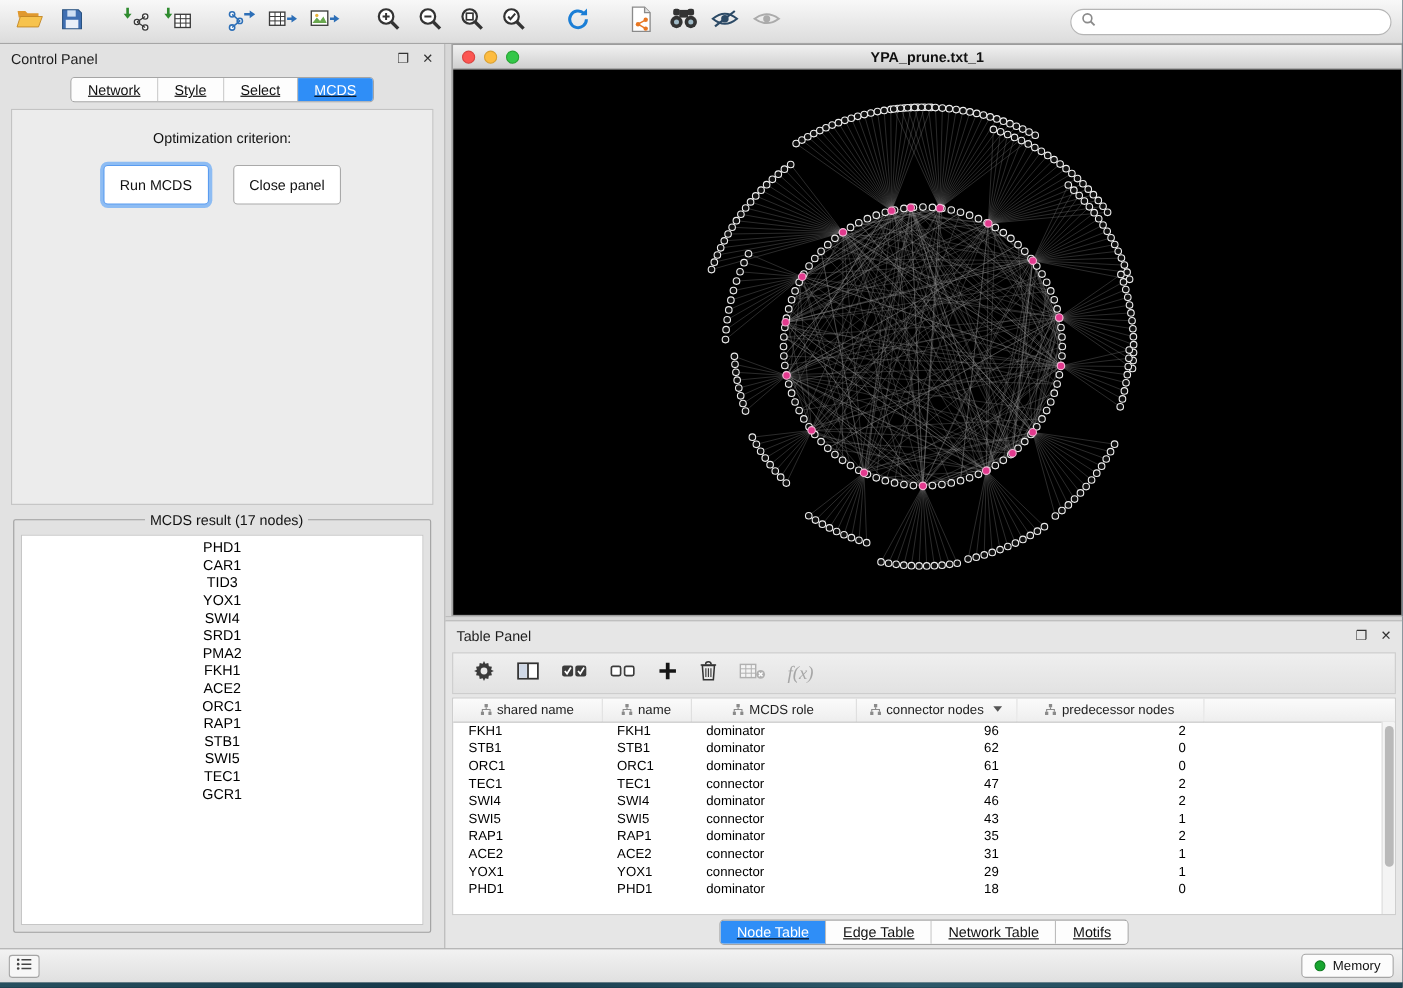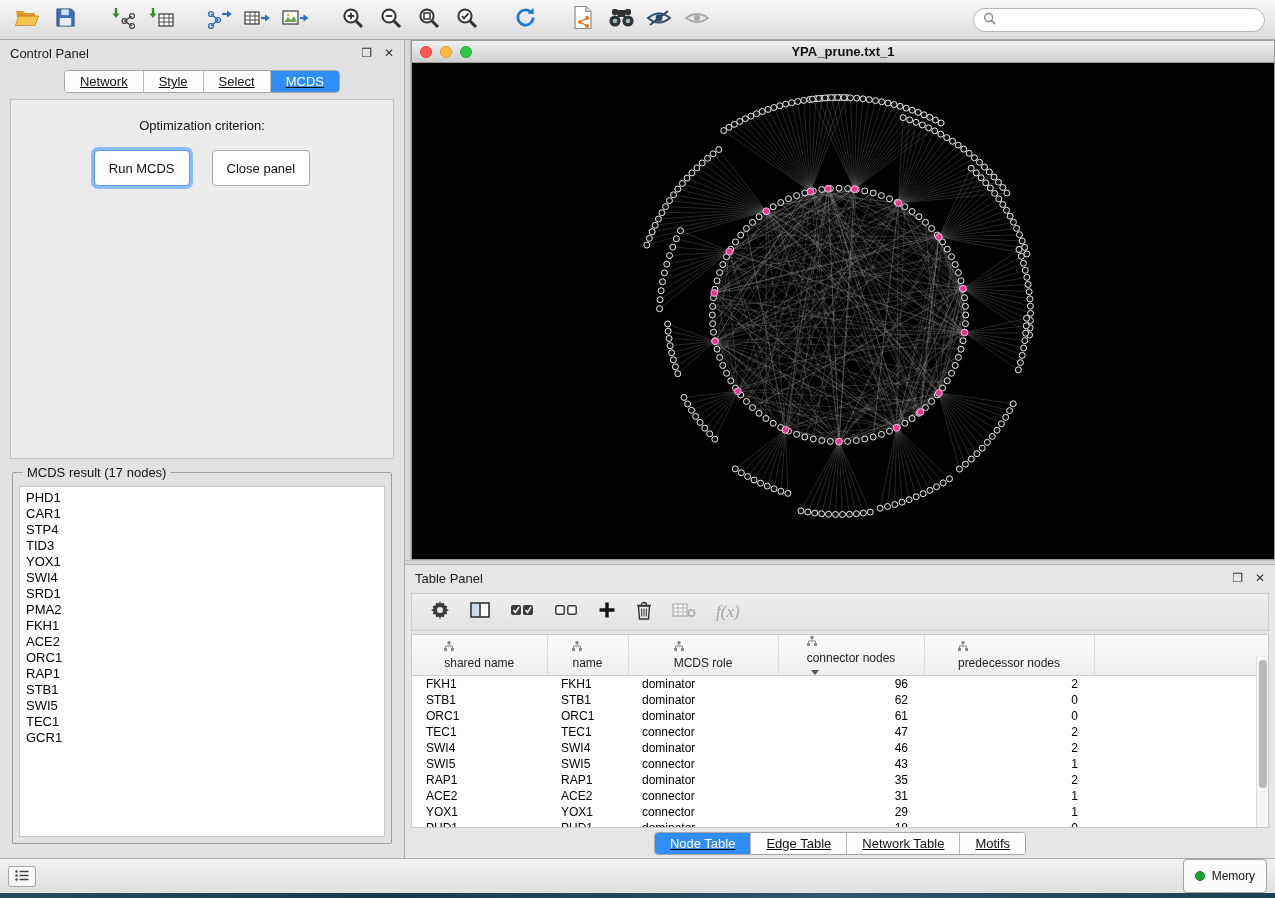--- a/index.html
+++ b/index.html
@@ -26,21 +26,21 @@
 .seg .tab{padding:3px 15px;font-size:13px;border-right:1px solid #bcbcbc;color:#111;background:#fdfdfd;white-space:nowrap;}
 .seg .tab:last-child{border-right:none;}
 .seg .tab.active{background:#2f8ef7;color:#fff;}
 .cp-card{height:360px;margin:6px 10px 0;background:#ececec;border:1px solid #c3c3c3;padding-top:18px;}
 .opt-label{text-align:center;font-size:13px;color:#111;}
 .dropdown{width:314px;height:23px;margin:11px auto 0;background:#fff;border:1px solid #b3b3b3;border-radius:5px;display:flex;align-items:center;font-size:12.5px;color:#111;padding-left:8px;box-shadow:0 1px 1px rgba(0,0,0,.08);}
 .dd-stepper{margin-left:auto;margin-right:2px;width:18px;height:19px;border-radius:4px;background:linear-gradient(#71b5fb,#2c7de9);display:flex;align-items:center;justify-content:center;}
 .btn-row{display:flex;justify-content:center;gap:22px;margin-top:17px;}
 .btn{height:36px;padding:0 14px;background:#fff;border:1px solid #a9a9a9;border-radius:4px;font-size:13px;color:#111;display:flex;align-items:center;}
 .btn.focused{box-shadow:0 0 0 3px rgba(64,150,250,.55);border-color:#5a9cf0;}
-.result-box{flex:1;margin:6px 12px 14px;border:1px solid #9f9f9f;border-radius:2px;padding:6px;display:flex;min-height:0;background:transparent;}
+.result-box{flex:1;margin:6px 12px 14px;border:1px solid #9f9f9f;border-radius:2px;padding:6px;display:flex;min-height:0;background:transparent;text-align:center;}
 .result-box legend{font-size:13px;color:#111;padding:0 4px;margin-left:4px;}
 .result-list{flex:1;background:#fff;border:1px solid #c6c6c6;font-size:13px;line-height:16px;padding:3px 6px;color:#000;overflow:hidden;}
 
 
 .right{flex:1;display:flex;flex-direction:column;min-width:0;}
 .net-area{height:520px;display:flex;min-height:0;}
 .vsplit{flex:0 0 6px;background:#d7d7d7;border-right:1px solid #b5b5b5;}
 .network-view{flex:1;display:flex;flex-direction:column;border:1px solid #9c9c9c;min-width:0;}
 .net-titlebar{height:22px;background:linear-gradient(#f1f1f1,#cfcfcf);border-bottom:1px solid #9a9a9a;display:flex;align-items:center;position:relative;padding:0 8px;}
 .lights{display:flex;gap:8px;}
@@ -54,32 +54,32 @@
 .hsplit{flex:0 0 5px;background:#d7d7d7;border-top:1px solid #bdbdbd;border-bottom:1px solid #b0b0b0;}
 
 
 .table-panel{flex:1;background:#e6e6e6;display:flex;flex-direction:column;min-height:0;}
 .tp-toolbar{height:38px;margin:2px 6px 0;background:linear-gradient(#efefef,#e2e2e2);border:1px solid #cdcdcd;display:flex;align-items:center;gap:20px;padding:0 18px;}
 .tp-ic{display:flex;align-items:center;justify-content:center;}
 .fx{font-family:"Liberation Serif",serif;font-style:italic;font-size:17px;color:#a6a6a6;}
 .table-wrap{flex:1;margin:3px 6px 0;background:#fff;border:1px solid #c9c9c9;position:relative;overflow:hidden;}
 table{border-collapse:collapse;table-layout:fixed;width:100%;}
 th{height:21px;background:linear-gradient(#fbfbfb,#eeeeee);border-bottom:1px solid #cfcfcf;border-right:1px solid #dcdcdc;font-size:12px;font-weight:400;color:#222;text-align:center;white-space:nowrap;overflow:hidden;}
-th .hwrap{display:inline-flex;gap:5px;flex-direction:column;}
+th .hwrap{display:inline-flex;align-items:center;gap:5px;}
 td{height:16px;font-size:12px;color:#000;padding:0 0 0 14px;white-space:nowrap;overflow:hidden;}
 td.num{text-align:right;padding:0 16px 0 0;}
 .sortcaret{width:0;height:0;border-left:4px solid transparent;border-right:4px solid transparent;border-top:5px solid #555;display:inline-block;margin-left:4px;}
 .vscroll{position:absolute;top:21px;right:0;bottom:0;width:12px;background:#f4f4f4;border-left:1px solid #ddd;}
 .vthumb{position:absolute;top:4px;left:1.5px;width:8px;height:128px;border-radius:5px;background:#b9b9b9;}
 .tp-tabs{height:30px;display:flex;align-items:center;justify-content:center;}
 
 
 .status-bar{flex:0 0 31px;background:linear-gradient(#f2f2f2,#e0e0e0);border-top:1px solid #ababab;display:flex;align-items:center;padding:0 8px;}
 .menu-btn{width:28px;height:21px;border:1px solid #a5a5a5;border-radius:3px;background:#f7f7f7;display:flex;align-items:center;justify-content:center;}
-.memory-btn{margin-left:auto;display:flex;align-items:center;gap:7px;border:1px solid #a5a5a5;border-radius:4px;background:#fcfcfc;height:22px;padding:16px 11px;font-size:12px;color:#111;}
+.memory-btn{margin-left:auto;display:flex;align-items:center;gap:7px;border:1px solid #a5a5a5;border-radius:4px;background:#fcfcfc;height:22px;padding:4px 11px;font-size:12px;color:#111;}
 .memory-dot{width:10px;height:10px;border-radius:50%;background:#17a52f;border:1px solid #0e7c20;}
 .desktop-strip{height:5px;background:linear-gradient(90deg,#27505f,#16394a 30%,#2e5a6b 65%,#1b4050);}
 </style>
 </head>
 <body>
 
 <div class="app">
 
   <div class="toolbar">
     <div class="tbtn">
@@ -245,21 +245,20 @@
         <div class="btn-row">
           <div class="btn focused">Run MCDS</div>
           <div class="btn">Close panel</div>
         </div>
       </div>
       <fieldset class="result-box">
         <legend>MCDS result (17 nodes)</legend>
         <div class="result-list">
             <div>PHD1</div>
             <div>CAR1</div>
-            <div>STP4</div>
             <div>TID3</div>
             <div>YOX1</div>
             <div>SWI4</div>
             <div>SRD1</div>
             <div>PMA2</div>
             <div>FKH1</div>
             <div>ACE2</div>
             <div>ORC1</div>
             <div>RAP1</div>
             <div>STB1</div>

